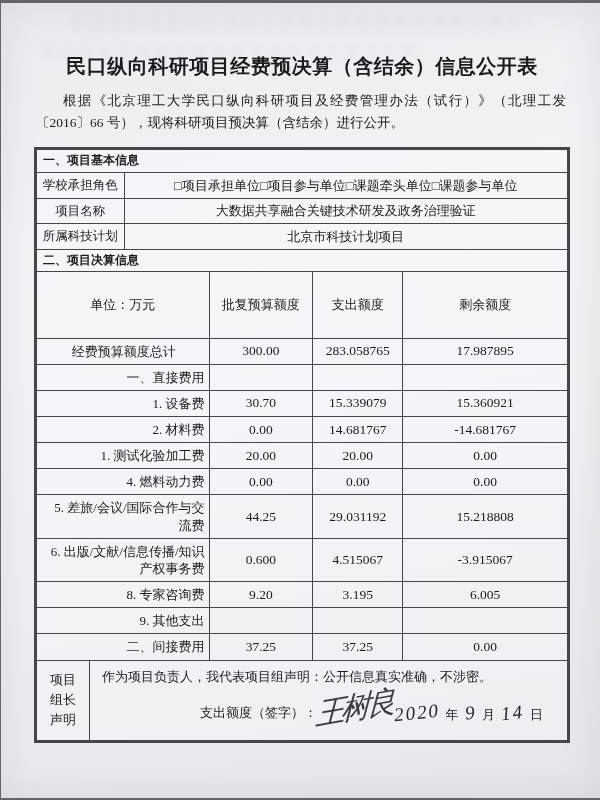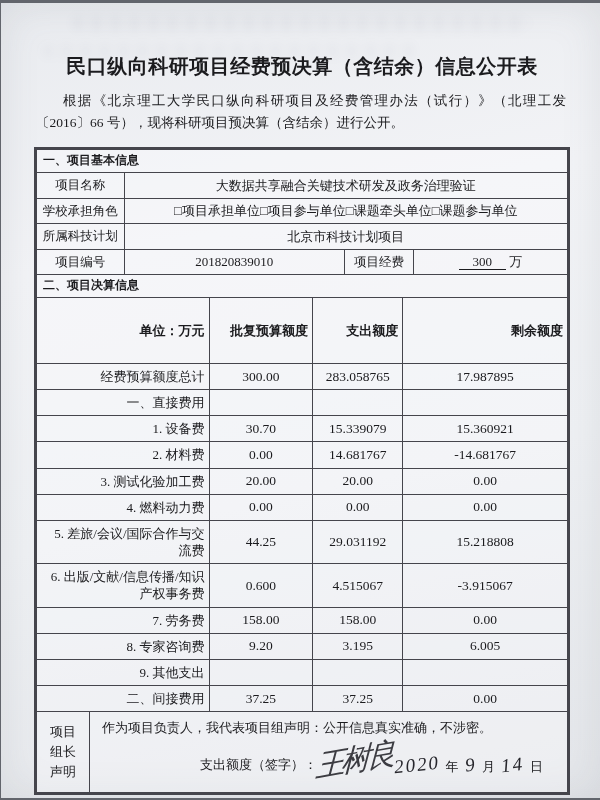--- a/index.html
+++ b/index.html
@@ -41,23 +41,23 @@
     padding:2px 6px;font-size:13px;line-height:1.32;
     vertical-align:middle;word-break:break-all;
   }
   tr.sechdr td{
     font-family:Liberation Serif, serif;
     font-weight:bold;font-size:12px;padding:3px 6px;word-break:keep-all;
   }
   .lbl{text-align:center;font-size:12.5px;padding:4px 2px;}
   .val{text-align:center;}
   .num{text-align:center;font-size:13.5px;border-radius:13px;}
-  .colhdr td{text-align:right;font-size:13px;padding:24px 4px;font-weight:bold;}
+  .colhdr td{text-align:center;font-size:13px;padding:24px 4px;}
   .lb{text-align:right;padding:4px 4px 4px 6px;}
-  .lb.center{}
+  .lb.center{text-align:center;}
   .uline{border-bottom:1px solid var(--ink);padding:0 14px;}
   .decl-left span{display:block;text-align:center;font-size:13px;line-height:1.55;}
   .decl-cell{padding:6px 10px 4px 12px;}
   .statement{font-size:13px;line-height:1.5;}
   .signrow{display:flex;align-items:center;margin-top:4px;height:46px;}
   .signlabel{margin-left:98px;font-size:13px;white-space:nowrap;}
   .signature{
     display:inline-block;position:relative;
     font-size:30px;font-style:italic;
     transform:rotate(-10deg) skewX(-12deg);
@@ -96,39 +96,30 @@
             <col class="c1a">
             <col class="c1b">
             <col class="c1c">
             <col class="c1d">
           </colgroup>
         <tbody>
             <tr class="sechdr">
           <td colspan="4">一、项目基本信息</td>
         </tr>
         <tr>
+          <td class="lbl">学校承担角色</td>
+          <td colspan="3" class="val">□项目承担单位□项目参与单位□课题牵头单位□课题参与单位</td>
+        </tr>
+        <tr>
           <td class="lbl">项目名称</td>
           <td colspan="3" class="val">大数据共享融合关键技术研发及政务治理验证</td>
         </tr>
         <tr>
-          <td class="lbl">学校承担角色</td>
-          <td colspan="3" class="val">□项目承担单位□项目参与单位□课题牵头单位□课题参与单位</td>
-        </tr>
-        <tr>
           <td class="lbl">所属科技计划</td>
           <td colspan="3" class="val">北京市科技计划项目</td>
-        </tr>
-        <tr>
-          <td class="lbl">项目编号</td>
-          <td class="val">201820839010</td>
-          <td class="lbl">项目经费</td>
-          <td class="val">
-            <span class="uline">300</span>
-            <span>万</span>
-          </td>
         </tr>
       </tbody>
         </table>
 
       <table>
         <colgroup>
             <col class="c2a">
             <col class="c2b">
             <col class="c2c">
             <col class="c2d">
@@ -161,21 +152,21 @@
           <td class="num">15.339079</td>
           <td class="num">15.360921</td>
         </tr>
         <tr>
           <td class="lb">2. 材料费</td>
           <td class="num">0.00</td>
           <td class="num">14.681767</td>
           <td class="num">-14.681767</td>
         </tr>
         <tr>
-          <td class="lb">3. 测试化验加工费</td>
+          <td class="lb">1. 测试化验加工费</td>
           <td class="num">20.00</td>
           <td class="num">20.00</td>
           <td class="num">0.00</td>
         </tr>
         <tr>
           <td class="lb">4. 燃料动力费</td>
           <td class="num">0.00</td>
           <td class="num">0.00</td>
           <td class="num">0.00</td>
         </tr>
@@ -183,26 +174,20 @@
           <td class="lb">5. 差旅/会议/国际合作与交流费</td>
           <td class="num">44.25</td>
           <td class="num">29.031192</td>
           <td class="num">15.218808</td>
         </tr>
         <tr>
           <td class="lb">6. 出版/文献/信息传播/知识产权事务费</td>
           <td class="num">0.600</td>
           <td class="num">4.515067</td>
           <td class="num">-3.915067</td>
-        </tr>
-        <tr>
-          <td class="lb">7. 劳务费</td>
-          <td class="num">158.00</td>
-          <td class="num">158.00</td>
-          <td class="num">0.00</td>
         </tr>
         <tr>
           <td class="lb">8. 专家咨询费</td>
           <td class="num">9.20</td>
           <td class="num">3.195</td>
           <td class="num">6.005</td>
         </tr>
         <tr>
           <td class="lb">9. 其他支出</td>
           <td class="num"></td>

